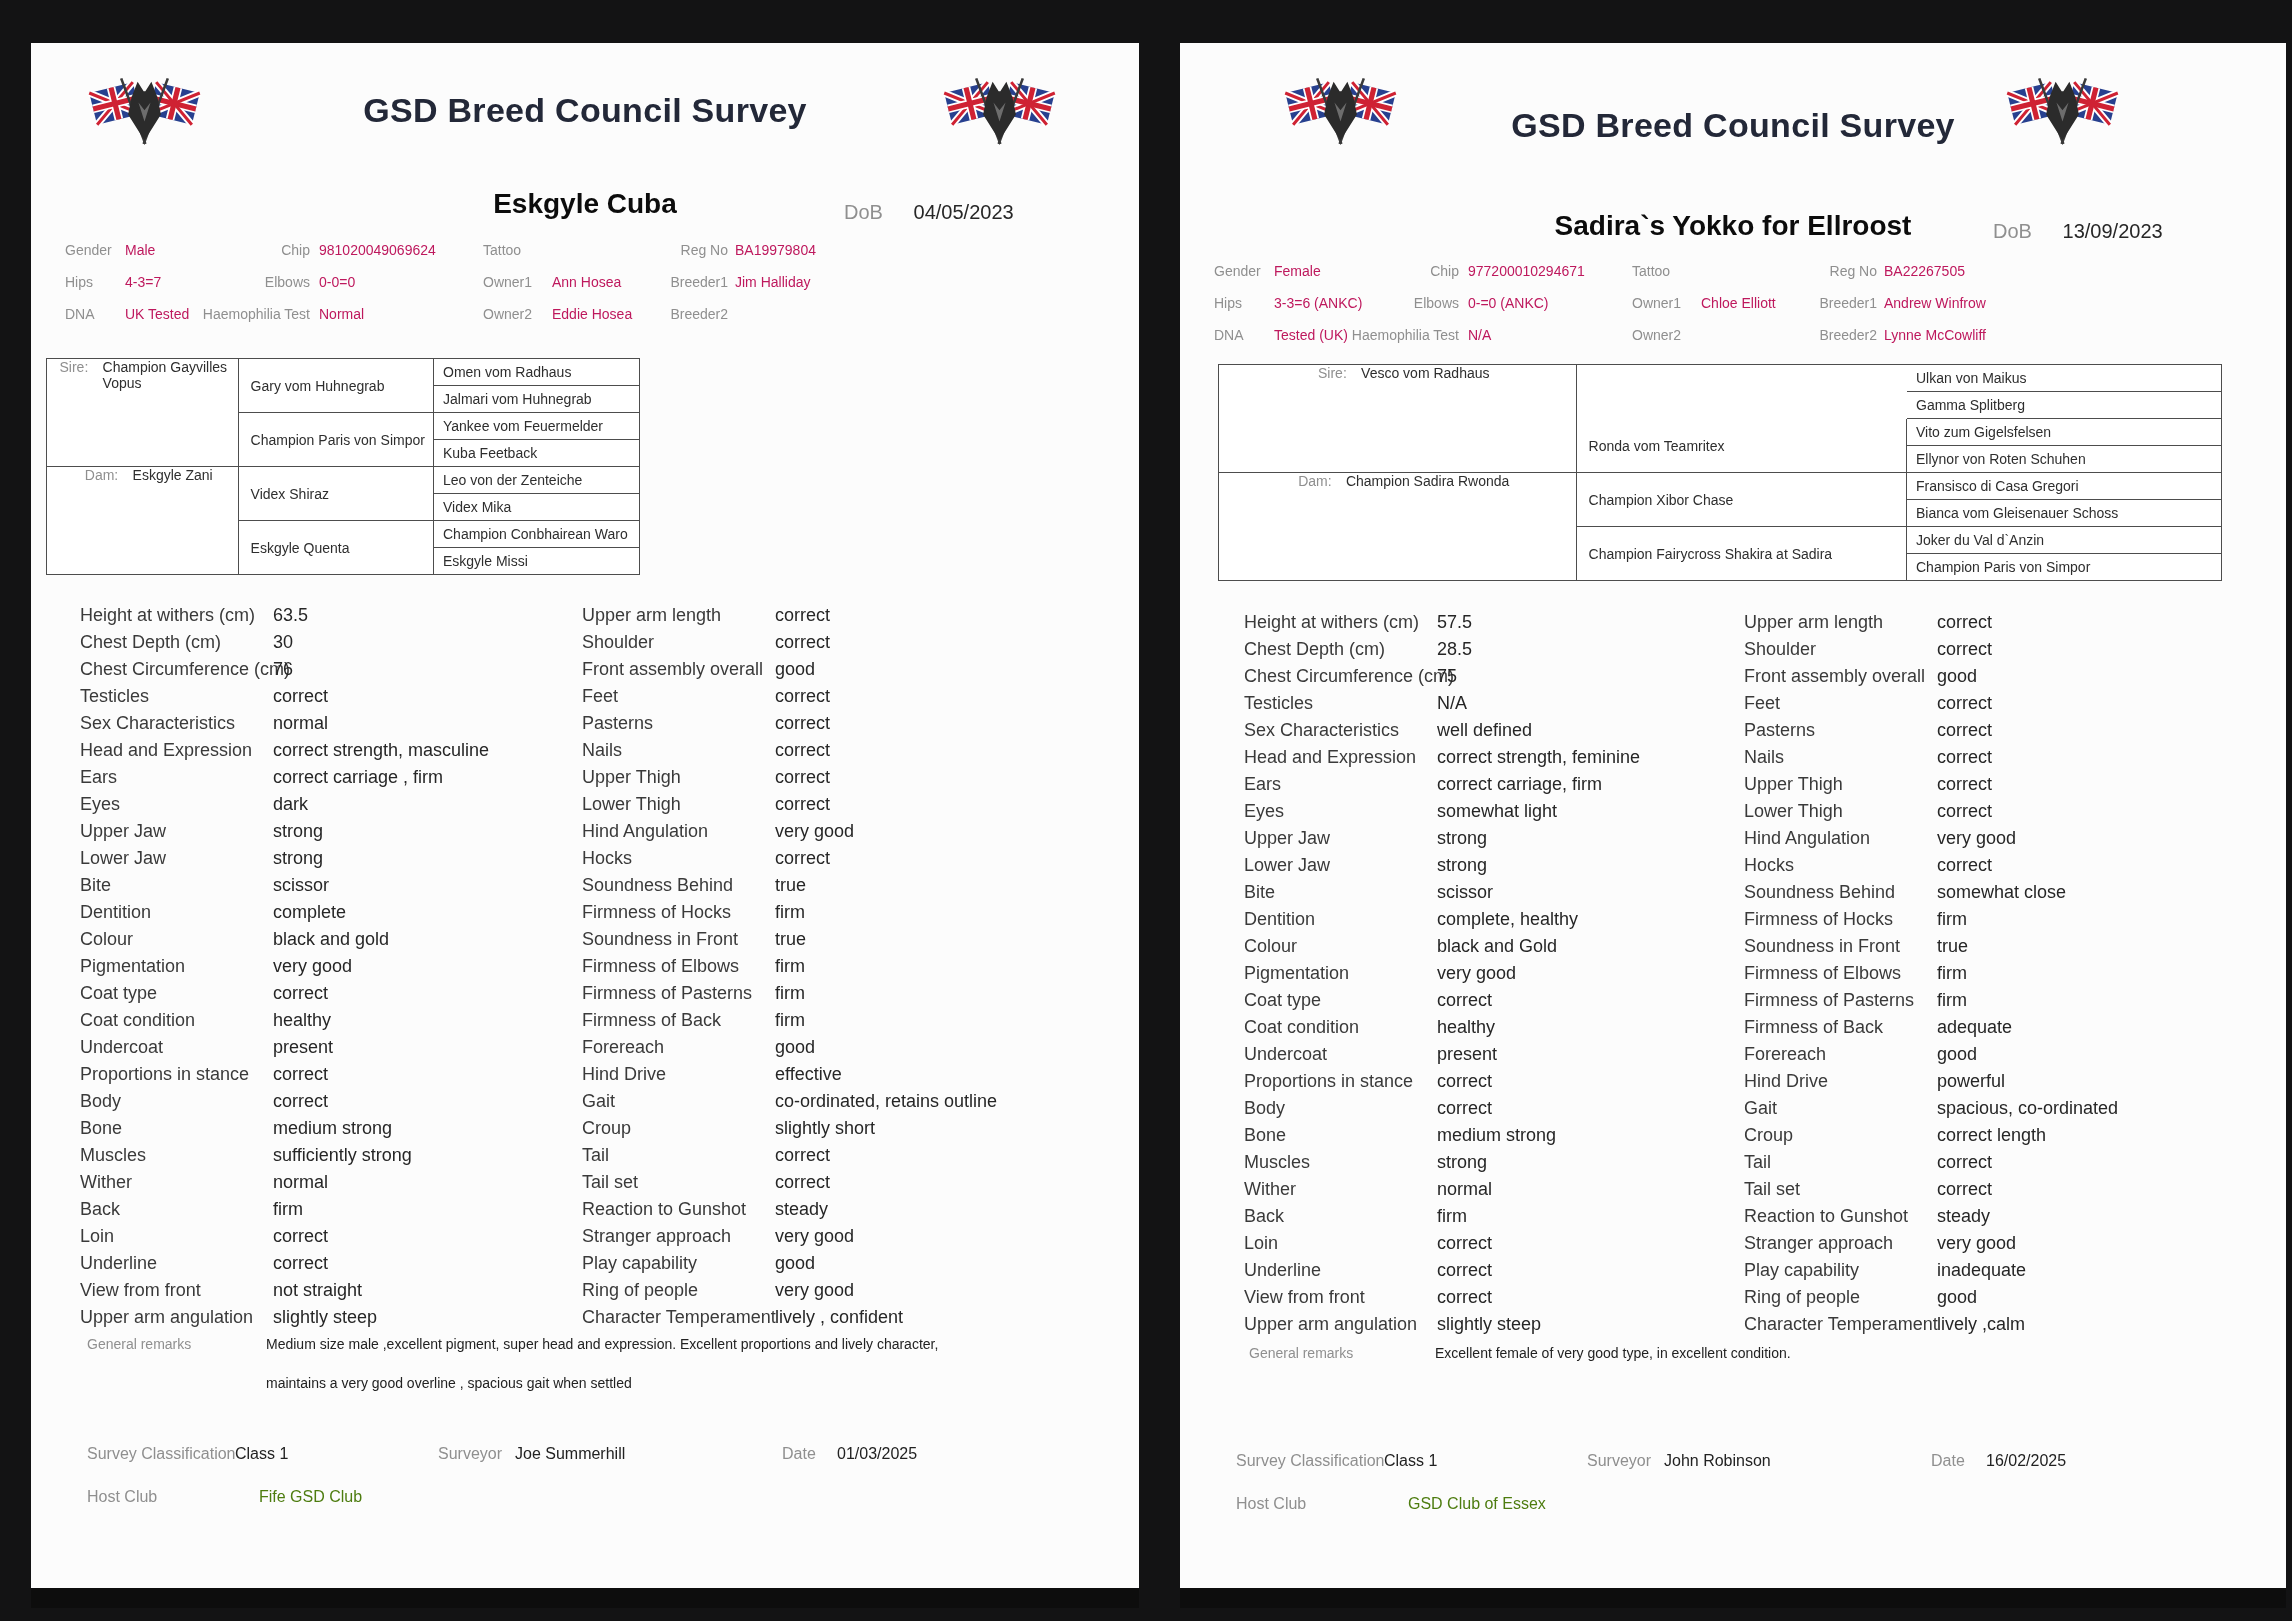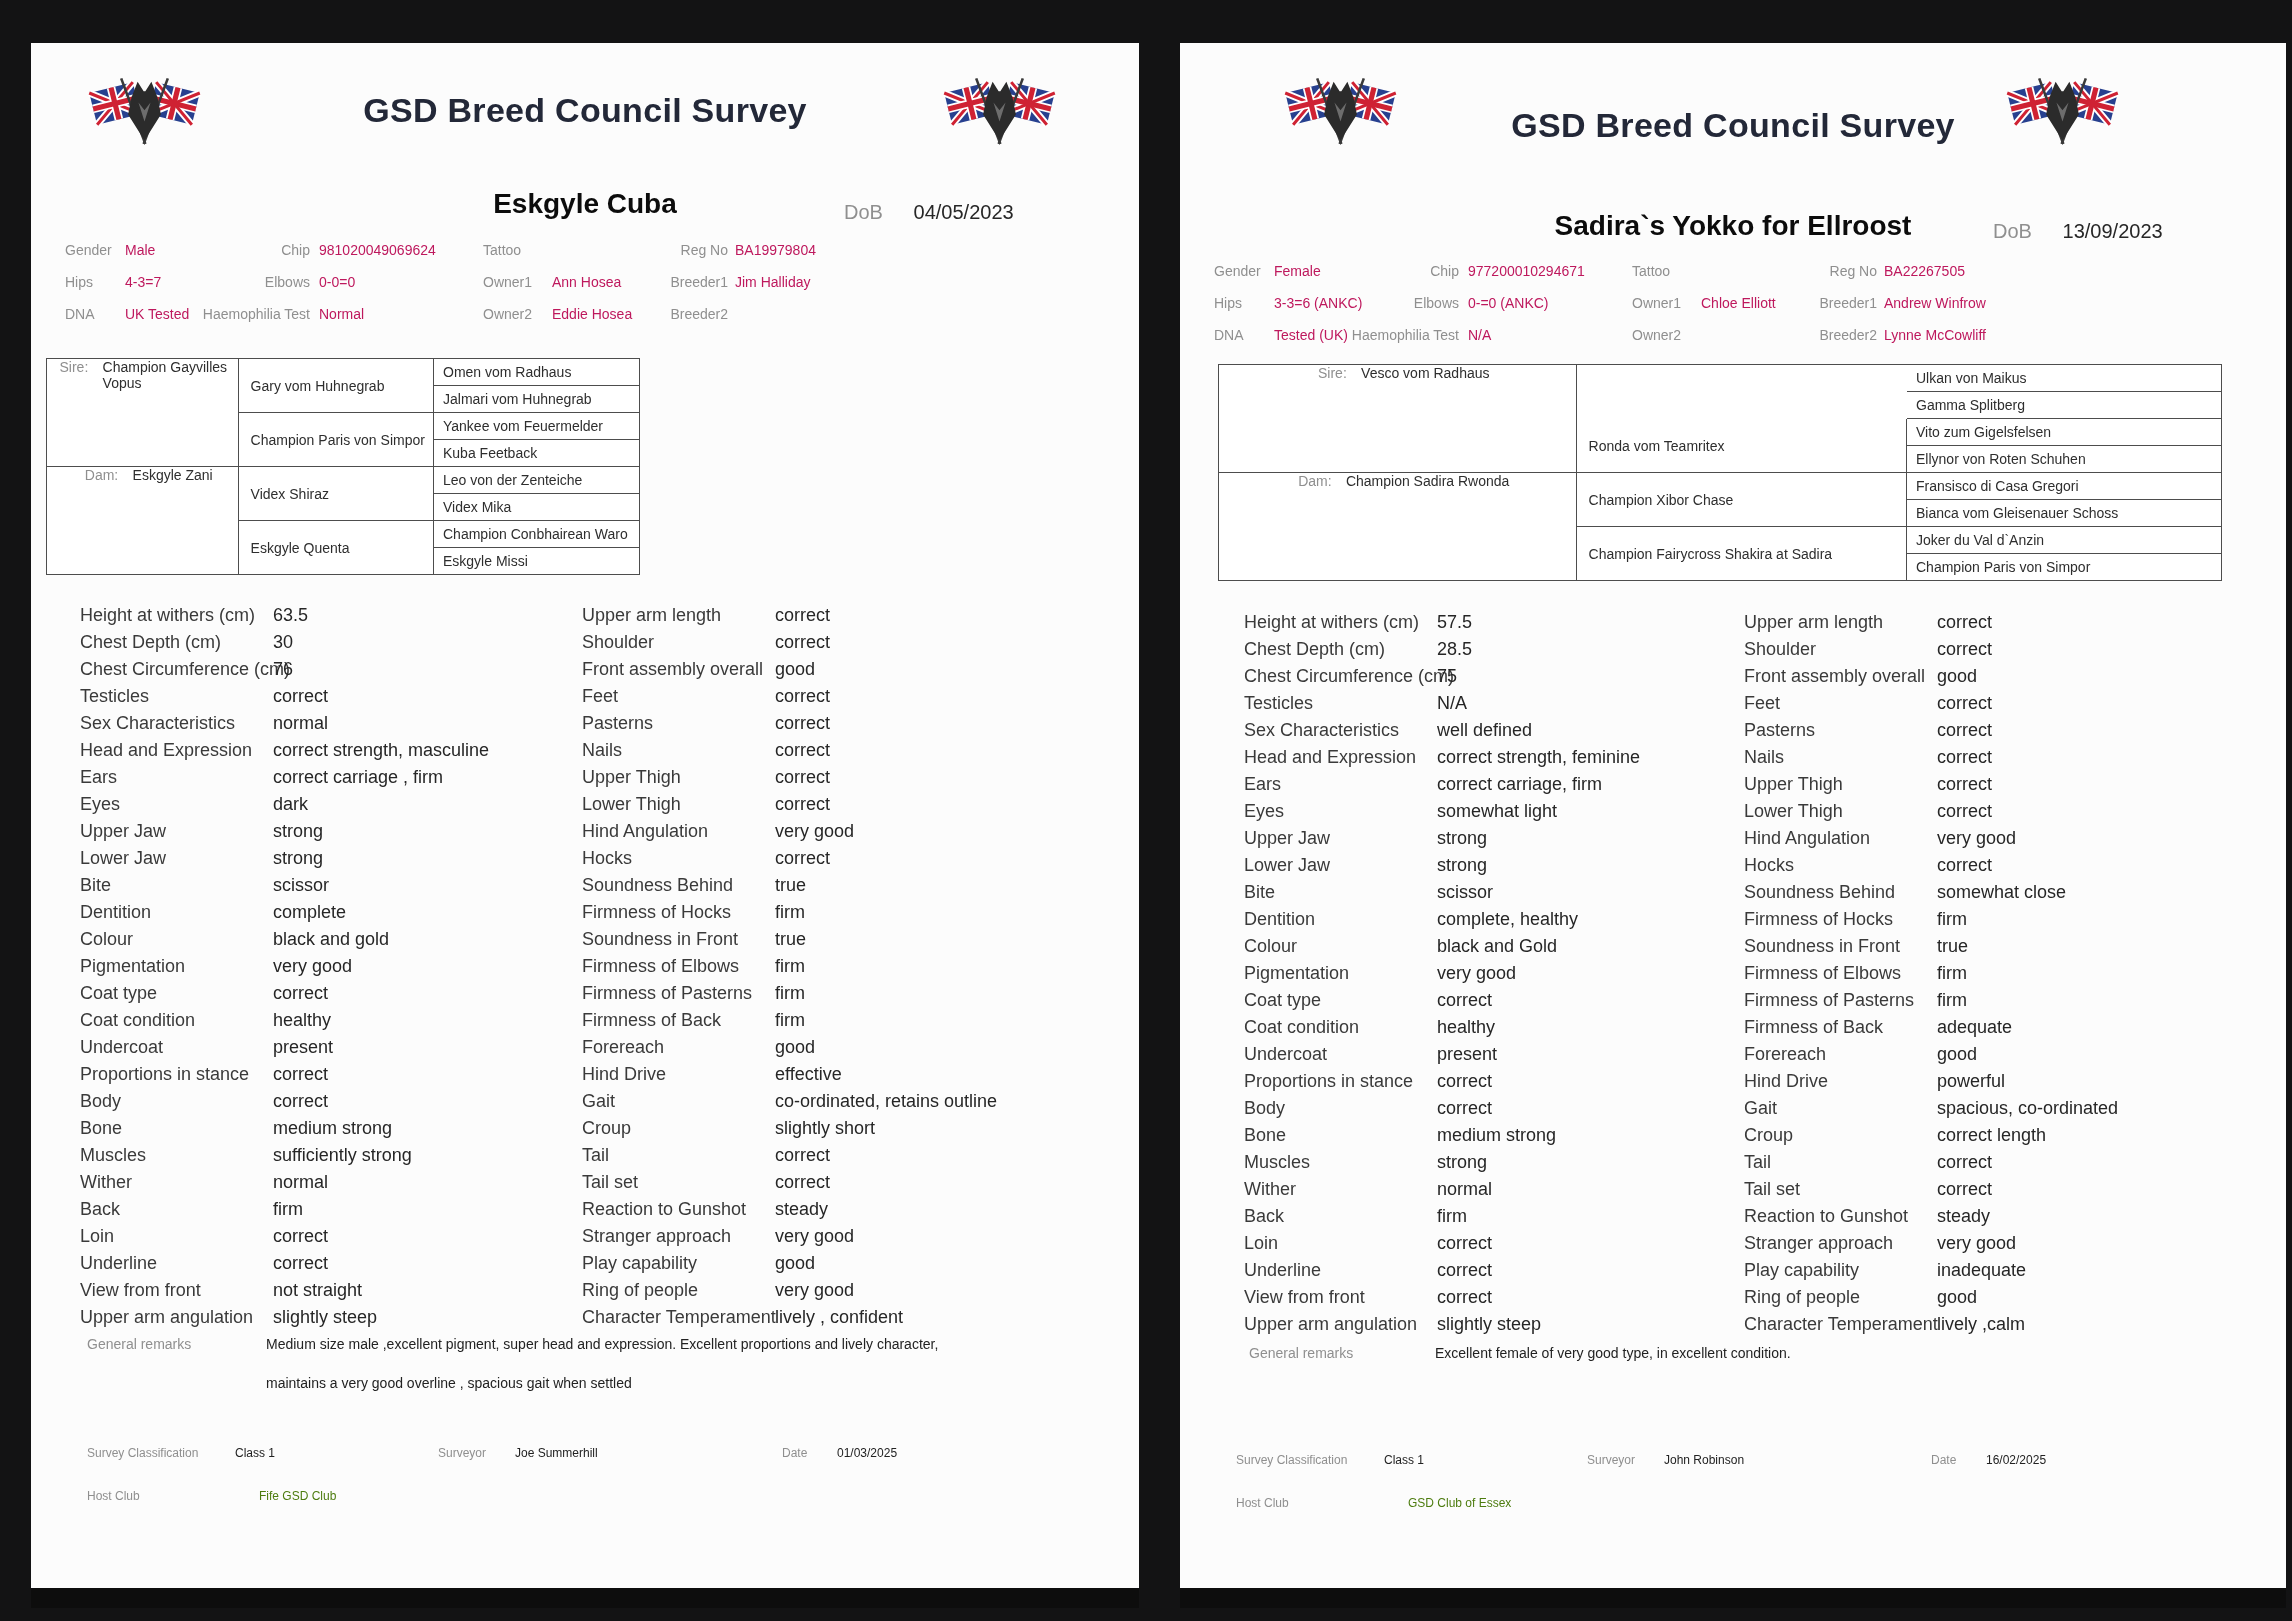--- a/index.html
+++ b/index.html
@@ -73,21 +73,21 @@
   .mval{color:#262626}
 
   
   .remarks{position:absolute;top:1282px;left:56px;font-size:14px;display:flex}
   .doc-1 .remarks{top:1291px;left:69px}
   .remarks .lbl{color:#8f8f8f;width:179px;line-height:39px}
   .doc-1 .remarks .lbl{width:186px}
   .remarks .txt{width:725px;color:#222;line-height:39px}
 
   
-  .footer1,.footer2{position:absolute;left:0;right:0;font-size:12px;height:27px}
+  .footer1,.footer2{position:absolute;left:0;right:0;font-size:16px;height:27px}
   .footer1{top:1397px}
   .footer2{top:1440px}
   .doc-1 .footer1{top:1404px}
   .doc-1 .footer2{top:1447px}
   .footer1 span,.footer2 span{position:absolute;line-height:27px;white-space:nowrap}
   .fc-l{left:56px;color:#8f8f8f}  .fc-v{left:204px;color:#222}
   .fs-l{left:407px;color:#8f8f8f} .fs-v{left:484px;color:#222}
   .fd-l{left:751px;color:#8f8f8f} .fd-v{left:806px;color:#222}
   .fh-l{left:56px;color:#8f8f8f}  .fh-v{left:228px;color:#4d7c0f}
 

